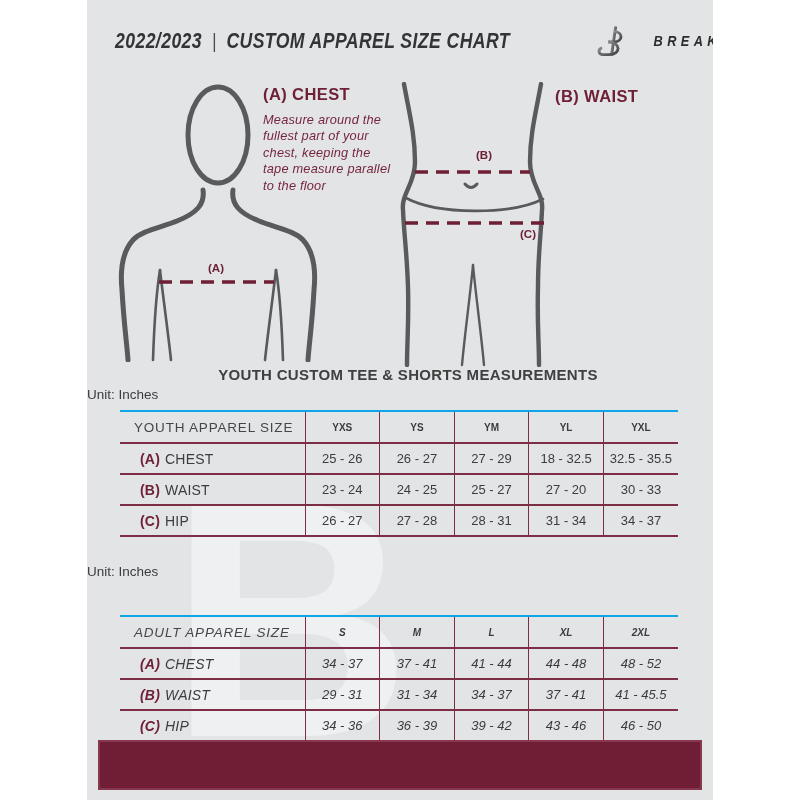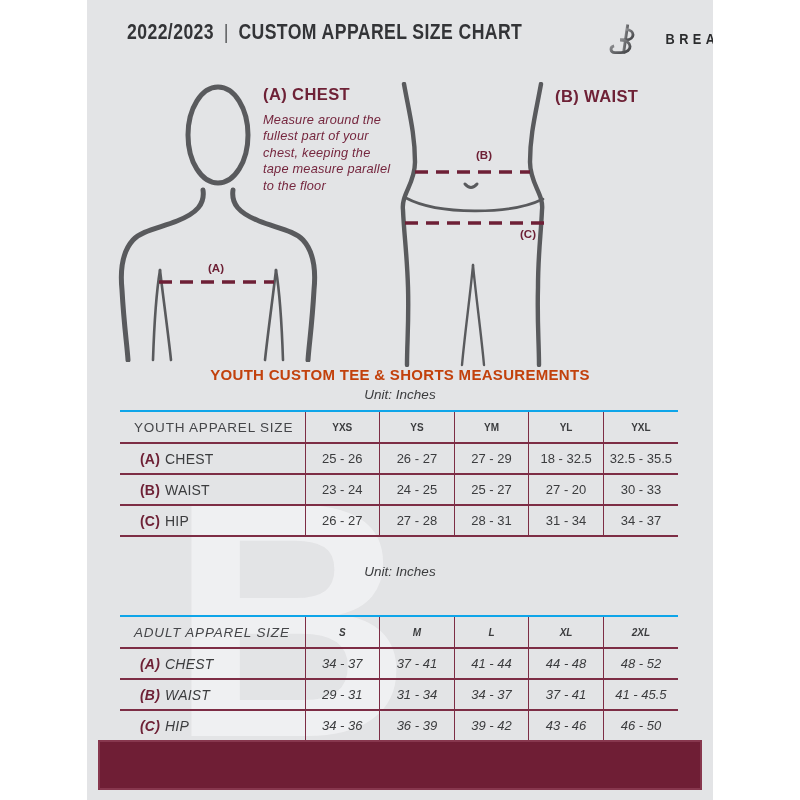--- a/index.html
+++ b/index.html
@@ -19,22 +19,22 @@
     position: absolute; left: 82px; top: 452px;
     font-size: 336px; font-weight: 700; line-height: 1;
     color: rgba(250, 250, 252, 0.55);
     z-index: 0; user-select: none;
   }
 
   .layer { position: absolute; z-index: 1; }
 
   
   .header {
-    position: absolute; left: 40px; right: 20px; top: 20px; height: 42px;
-    display: flex; justify-content: space-between; align-items: flex-start; z-index: 2;
+    position: absolute; left: 28px; right: 20px; top: 20px; height: 42px;
+    display: flex; justify-content: space-between; align-items: center; z-index: 2; font-style: italic;
   }
   .title-group {
     display: flex; align-items: center; gap: 10px;
     font-weight: 700; font-size: 21.5px; color: #333437;
     transform: scaleX(0.82); transform-origin: left center;
     white-space: nowrap; letter-spacing: 0.5px;
   }
   .title-sep { font-weight: 400; color: #4a4b4e; font-size: 20px; padding: 0 2px; }
   .brand-group { display: flex; align-items: center; gap: 6px; }
   .brand-text {
@@ -56,26 +56,26 @@
     line-height: 1.28; letter-spacing: 0.2px;
     white-space: pre-line;
   }
   .fig-marker {
     position: absolute; z-index: 2; width: 30px; text-align: center;
     font-size: 11.5px; font-weight: 700; color: #6e2136;
   }
 
   
   .section-title {
-    position: absolute; left: 0; width: 100%; text-align: center; z-index: 2;
-    font-size: 15px; font-weight: 700; color: #c2410c; letter-spacing: 0.3px;
+    position: absolute; left: 8px; width: 100%; text-align: center; z-index: 2;
+    font-size: 15px; font-weight: 700; color: #404040; letter-spacing: 0.3px;
   }
   .unit-label {
-    position: absolute; left: 0; width: 100%; text-align: center; z-index: 2;
-    font-size: 13.5px; font-style: italic; color: #3b3c3e;
+    position: absolute; left: 0; width: 100%; text-align: left; z-index: 2;
+    font-size: 13.5px; color: #3b3c3e;
   }
 
   
   .size-table {
     position: absolute; left: 33px; width: 558px; z-index: 2;
     border-collapse: collapse; table-layout: fixed;
     color: #3b3c3e;
   }
   .size-table col.c0 { width: 185px; }
   .size-table col.cn { width: 74.6px; }

